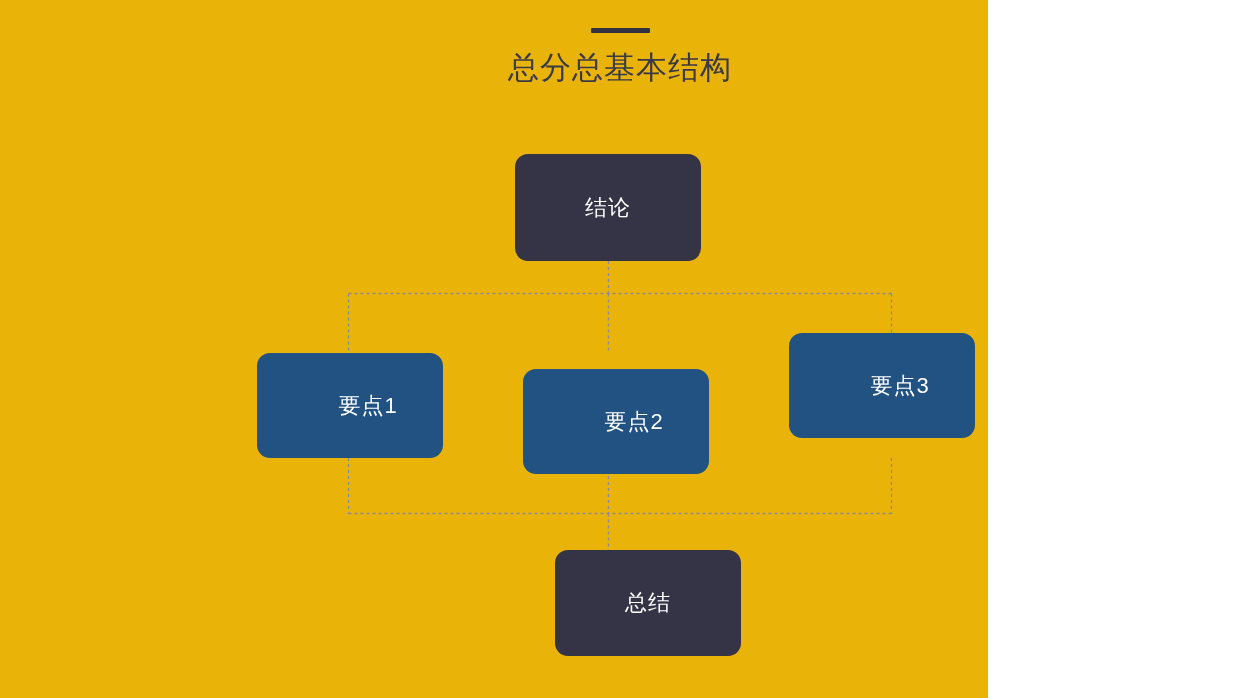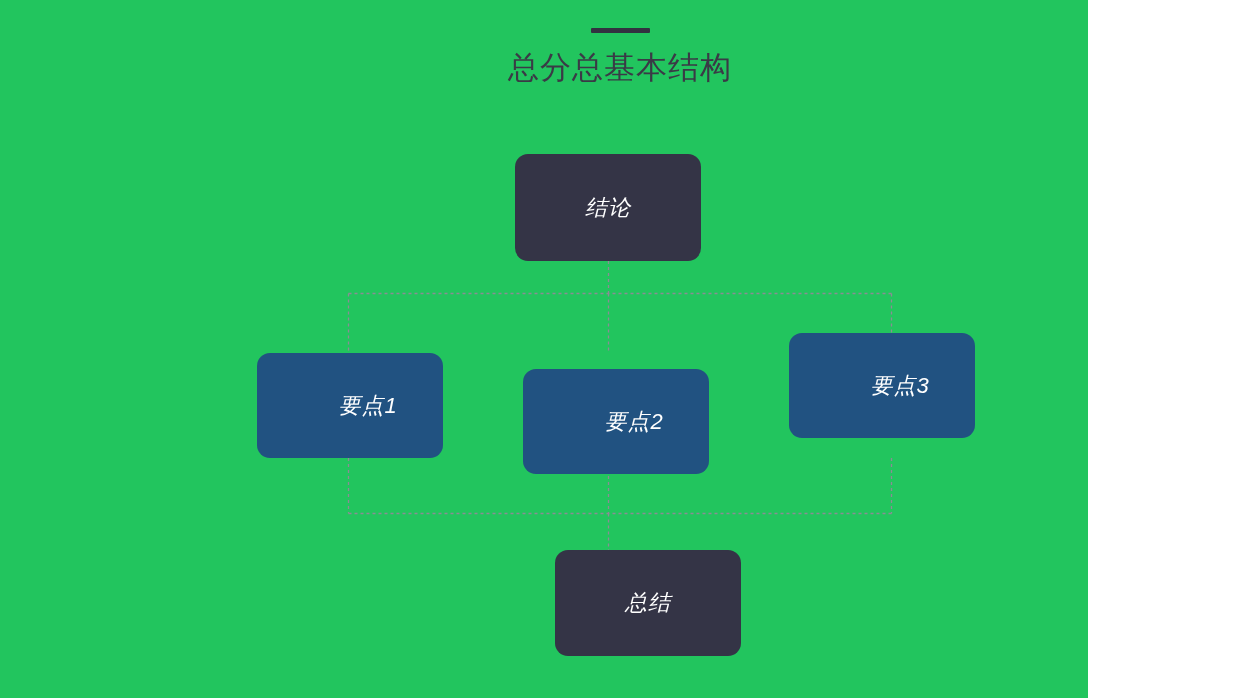--- a/index.html
+++ b/index.html
@@ -9,23 +9,23 @@
   }
   body {
     width: 1240px;
     height: 698px;
     background: #ffffff;
     font-family: "Liberation Sans", "DejaVu Sans", sans-serif;
     overflow: hidden;
   }
   #slide {
     position: relative;
-    width: 1088px;
+    width: 988px;
     height: 698px;
-    background: #22c55e;
+    background: #eab308;
   }
 
   
   .title-rule {
     position: absolute;
     left: 591px;
     top: 28px;
     width: 59px;
     height: 5px;
     background: #323240;
@@ -60,21 +60,20 @@
     box-sizing: border-box;
     display: flex;
     align-items: center;
     justify-content: center;
     border-radius: 13px;
     color: #ffffff;
     font-size: 22px;
     letter-spacing: 1px;
     white-space: nowrap;
     z-index: 3;
-    font-style: italic;
   }
   .node.dark {
     background: #343446;
   }
   .node.blue {
     background: #215281;
     padding-left: 36px;
   }
 
   .node-conclusion {

